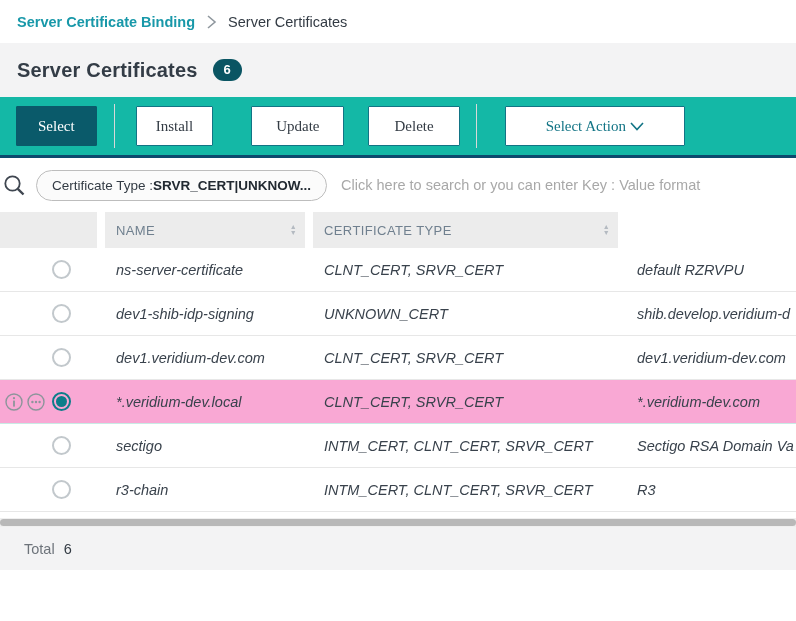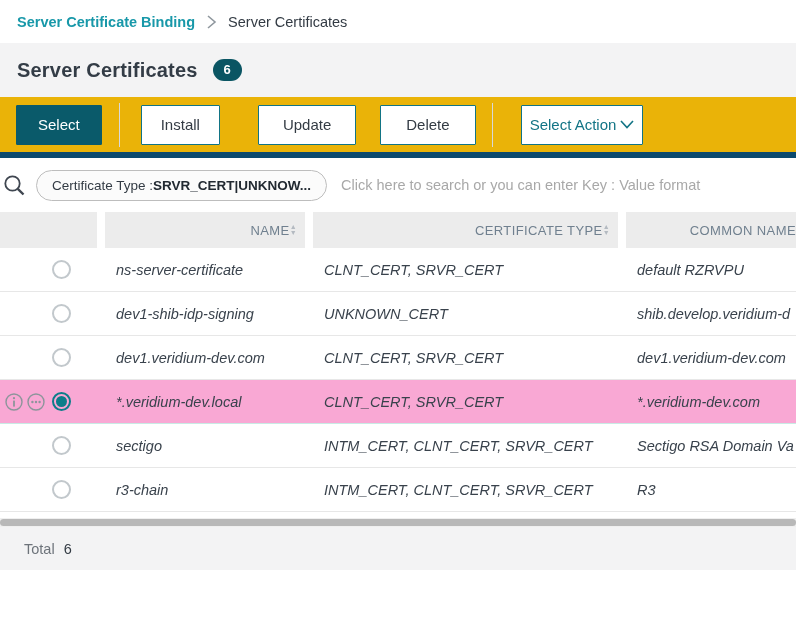--- a/index.html
+++ b/index.html
@@ -13,46 +13,46 @@
   .crumb-sep { margin:0 11px; display:flex; align-items:center; }
   .crumb-current { color:#333b44; font-size:14.5px; }
 
   
   .title-band { height:54px; background:#f3f3f4; display:flex; align-items:center; padding-left:17px; }
   .page-title { color:#333c46; font-size:20px; font-weight:700; letter-spacing:.2px; }
   .badge { margin-left:15px; background:#0a5563; color:#fff; font-size:13px; font-weight:700;
     padding:3px 11px; border-radius:12px; line-height:16px; }
 
   
-  .toolbar { height:61px; background:#eab308; border-bottom:6px solid #0c4a6e;
-    display:flex; align-items:center; padding-left:16px; }
+  .toolbar { height:61px; background:#14b8a6; border-bottom:3px solid #0c4a6e;
+    display:flex; align-items:center; padding-left:16px;font-family:Liberation Serif, serif; }
   .btn { height:40px; font-size:15px; background:#fff; border:1px solid #127485;
     padding:0 19px; cursor:pointer; color:#333b44; font-family:inherit; border-radius:1px; }
   .btn-primary { background:#0a5a6a; border-color:#0a5a6a; color:#fff; padding:0 21px; }
   .vsep { width:1px; height:44px; background:#d8d8d8; margin:0 21px 0 17px; }
   .btn-install { margin-right:38px; }
   .btn-update { margin-right:24px; padding:0 24px; }
   .btn-delete { padding:0 25px; }
   .vsep2 { margin:0 28px 0 16px; }
-  .btn-action { color:#127485; padding:0 8px; display:flex; align-items:center; gap:4px; }
+  .btn-action { color:#127485; padding:0 40px; display:flex; align-items:center; gap:4px; }
 
   
   .search-row { height:54px; display:flex; align-items:center; background:#fff; }
   .search-icon { display:flex; align-items:center; margin:0 9px 0 2px; }
   .chip { height:31px; border:1px solid #bdbdbd; border-radius:16px; background:#fbfbfb;
     display:flex; align-items:center; padding:0 15px; font-size:13.5px; color:#333b44;
     white-space:nowrap; cursor:pointer; }
   .chip b { font-weight:700; color:#222a32; }
   .search-input { flex:1; border:none; outline:none; font-size:14.5px; color:#701a75;
     margin-left:14px; font-family:Liberation Sans, sans-serif; background:transparent; }
   .search-input::placeholder { color:#a8a8a8; opacity:1; }
 
   
   .grid { display:grid; grid-template-columns:97px 200px 305px minmax(0,1fr); column-gap:8px; }
-  .thead { height:36px; background:#fff;text-align:right; }
+  .thead { height:36px; background:#fff; }
   .hcell { background:#ececec; display:flex; align-items:center; font-size:13px;
     color:#70808f; letter-spacing:.4px; padding-left:11px; cursor:pointer; }
   .hcell .htxt { flex:1; }
   .sort { display:flex; flex-direction:column; line-height:6px; font-size:7px;
     color:#b4bac1; margin-right:8px; }
   .trow { height:44px; border-bottom:1px solid #e7e7e7; align-items:center;
     font-size:14.5px; color:#39424c; background:#fff; cursor:pointer;font-style:italic; }
   .trow.selected { background:#f9a8d4; border-bottom-color:#c8ebe4; }
   .cell { overflow:hidden; white-space:nowrap; }
   .c0 { position:relative; height:44px; }
@@ -137,23 +137,20 @@
           <span>▼</span>
         </span>
     </div>
     <div class="hcell">
       <span class="htxt">CERTIFICATE TYPE</span>
       <span class="sort">
           <span>▲</span>
           <span>▼</span>
         </span>
     </div>
-    <div class="hcell">
-      <span class="htxt">COMMON NAME</span>
-    </div>
   </div>
 
   <div id="table-body">
       <div class="grid trow">
     <div class="cell c0">
 
       <span class="radio"></span>
     </div>
     <div class="cell c1 cell-name">ns-server-certificate</div>
     <div class="cell c2 cell-type">CLNT_CERT, SRVR_CERT</div>

